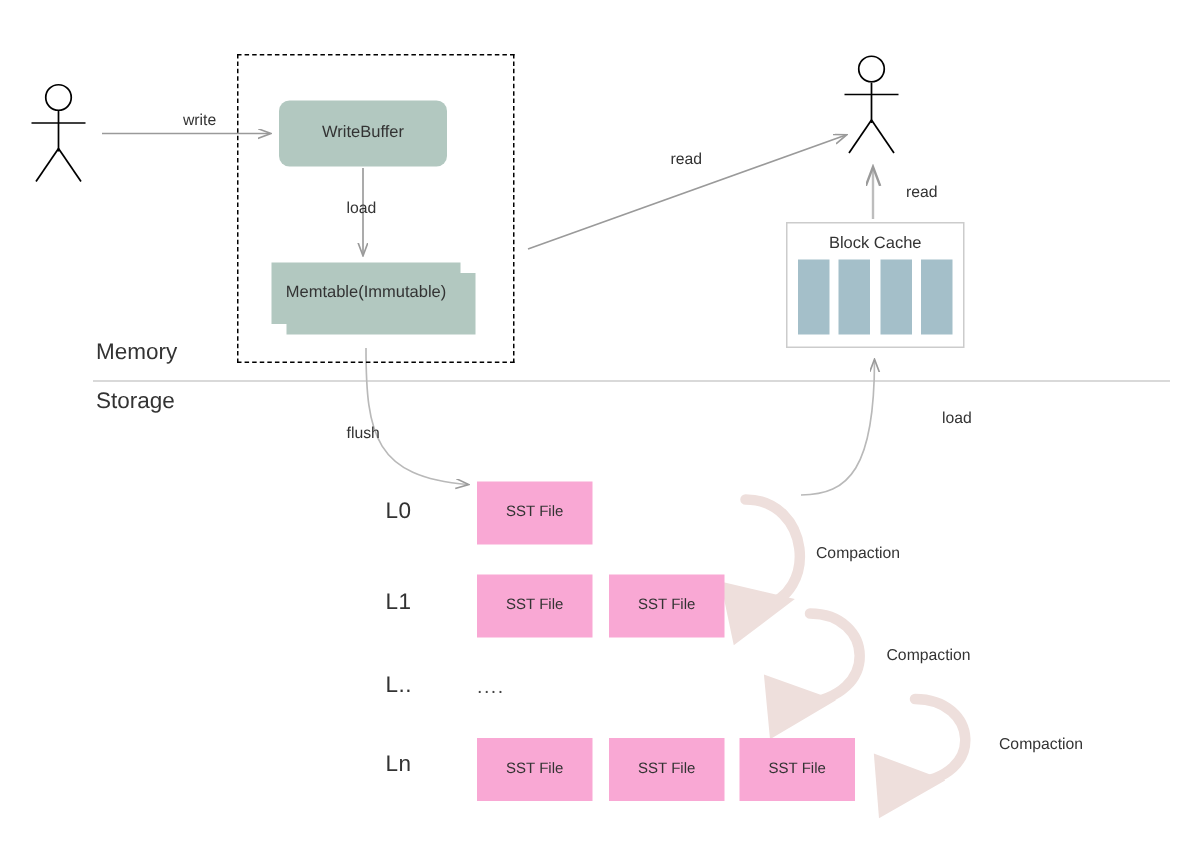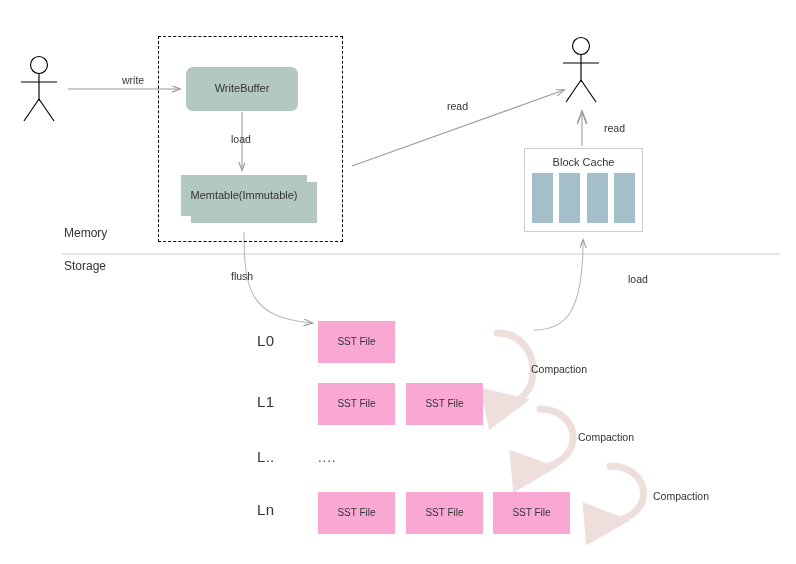--- a/index.html
+++ b/index.html
@@ -102,41 +102,42 @@
     height: 42px;
   }
   .level-label {
     position: absolute;
     font-size: 15px;
     color: #333333;
     letter-spacing: 0.3px;
   }
   .tier-label {
     position: absolute;
-    font-size: 12px;
+    font-size: 15px;
     color: #333333;
   }
   .dots-label {
     position: absolute;
     font-size: 13px;
     color: #444444;
     letter-spacing: 1px;
   }
   .edge-label {
     position: absolute;
     font-size: 10.5px;
     color: #333333;
     white-space: nowrap;
     margin-left: 15px;
   }
   .compaction-label {
     position: absolute;
     font-size: 10.5px;
     color: #333333;
     white-space: nowrap;
+    padding-left: 13px;
   }
 </style>
 </head>
 <body>
 
 <div id="canvas">
 
   <svg class="svg-layer" viewBox="0 0 796 564">
     <defs>
       <marker id="arrThin" markerWidth="9" markerHeight="9" refX="7.5" refY="3" orient="auto">
@@ -198,21 +199,21 @@
     <div class="cache-block"></div>
   </div>
 
   <div class="tier-label" style="left:64px; top:226px;">Memory</div>
   <div class="tier-label" style="left:64px; top:259px;">Storage</div>
 
   <div class="edge-label" style="left:107px; top:74px;">write</div>
   <div class="edge-label" style="left:216px; top:133px;">load</div>
   <div class="edge-label" style="left:432px; top:100px;">read</div>
   <div class="edge-label" style="left:589px; top:122px;">read</div>
-  <div class="edge-label" style="left:216px; top:270px;">flush</div>
+  <div class="edge-label" style="left:216px; top:283px;">flush</div>
   <div class="edge-label" style="left:581px; top:273px;padding-left:32px;">load</div>
 
   <div class="compaction-label" style="left:531px; top:363px;">Compaction</div>
   <div class="compaction-label" style="left:578px; top:431px;">Compaction</div>
   <div class="compaction-label" style="left:653px; top:490px;">Compaction</div>
 
   <div class="level-label" style="left:257px; top:332px;">L0</div>
   <div class="level-label" style="left:257px; top:393px;">L1</div>
   <div class="level-label" style="left:257px; top:448px;">L..</div>
   <div class="level-label" style="left:257px; top:501px;">Ln</div>

